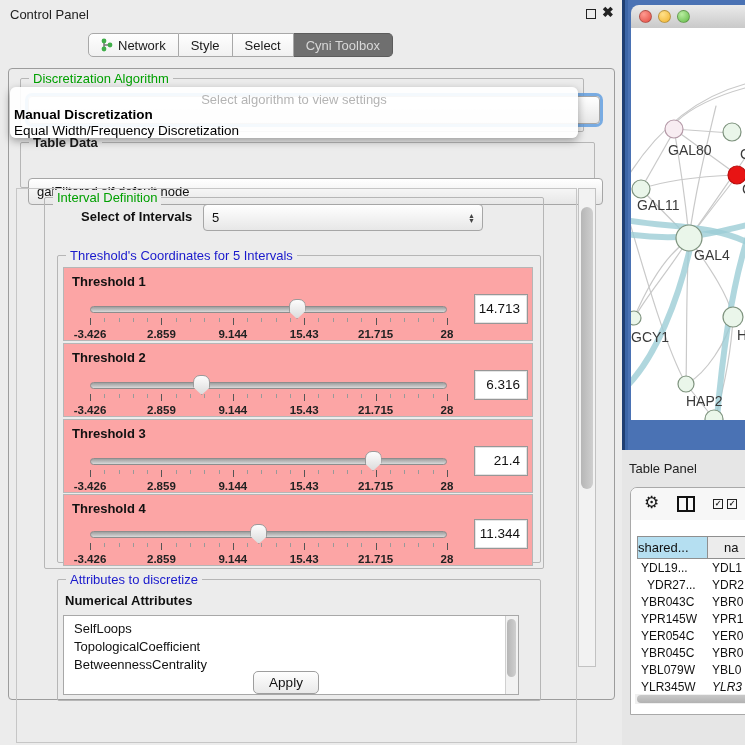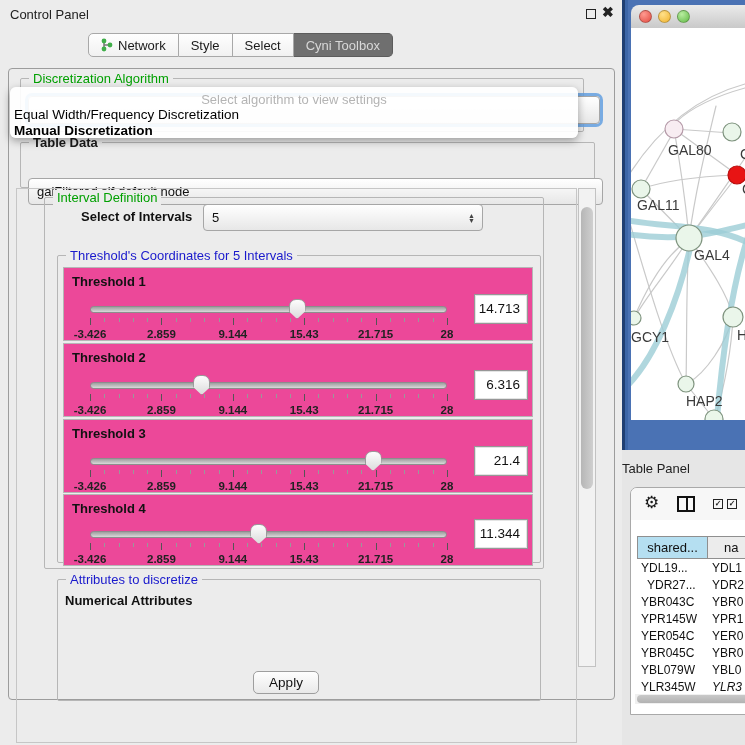--- a/index.html
+++ b/index.html
@@ -24,21 +24,21 @@
   .t-plain{color:#1a1a1a;font-weight:bold;}
   .combo{background:linear-gradient(#ffffff,#e7e7e7);border:1px solid #a6a6a6;border-radius:4px;
          display:flex;align-items:center;padding:0 8px;font-size:13px;position:relative;}
   .combo .spin{position:absolute;right:7px;top:50%;transform:translateY(-50%);display:flex;flex-direction:column;
          line-height:5px;font-size:7px;color:#444;}
   .focus-ring{box-shadow:0 0 0 3px rgba(100,160,225,.85);}
   .popup{background:rgba(255,255,255,.92);border-radius:6px;box-shadow:0 3px 8px rgba(0,0,0,.35);z-index:50;}
   .popup .ph{color:#b4b4b4;text-align:center;padding-top:5px;font-size:13px;}
   .popup .item{padding:0 4px;font-size:13.5px;color:#000;line-height:16px;}
   .popup .item.hl{font-weight:bold;}
-  .thr-box{border:1px solid #b6b6b6;background:#ec4899;}
+  .thr-box{border:1px solid #b6b6b6;background:#fca5a5;}
   .thr-label{position:absolute;left:8px;top:6px;font-weight:bold;font-size:13px;color:#111;}
   .slider{position:absolute;}
   .track{position:absolute;left:0;top:8px;width:100%;height:7px;border-radius:4px;
          background:linear-gradient(#9f9f9f,#d9d9d9);border:1px solid #8d8d8d;box-sizing:border-box;}
   .thumb{position:absolute;top:1px;width:15px;height:18px;background:linear-gradient(#fdfdfd,#dcdcdc);
          border:1px solid #9a9a9a;border-radius:7px 7px 3px 3px;
          clip-path:polygon(0 0,100% 0,100% 60%,50% 100%,0 60%);z-index:3;}
   .tick{position:absolute;width:1px;background:#777;}
   .ticklabel{position:absolute;transform:translateX(-50%);font-size:11.5px;font-weight:bold;color:#222;top:30px;white-space:nowrap;}
   .valbox{position:absolute;background:#fff;border:1px solid #979797;box-shadow:inset 0 0 0 1px #e4e4e4;
@@ -50,21 +50,21 @@
   .btn{background:linear-gradient(#fefefe,#e9e9e9);border:1px solid #9e9e9e;border-radius:5px;
        text-align:center;font-size:13.5px;}
   
   .net-frame{background:linear-gradient(90deg,#1f3f73 0 3px,#3c66a8 3px 6px,#4a72b4 6px);}
   .mac-title{background:linear-gradient(#ebebeb,#c9c9c9);border-bottom:1px solid #9a9a9a;border-radius:8px 0 0 0;}
   .light{position:absolute;top:5px;width:13px;height:13px;border-radius:50%;border:1px solid rgba(0,0,0,.25);box-sizing:border-box;}
   
   .tp-title{font-size:13px;color:#222;}
   .tp-panel{background:#fff;border:1px solid #a9a9a9;border-radius:7px 0 0 0;overflow:hidden;}
   .tp-head{position:absolute;box-sizing:border-box;border:1px solid #8f8f8f;border-left:none;
-           font-size:13px;text-align:center;line-height:21px;}
+           font-size:13px;text-align:left;line-height:21px;}
   .tp-cell{position:absolute;font-size:12px;line-height:17px;white-space:nowrap;}
   .chk{display:inline-block;width:10px;height:10px;border:1.5px solid #222;box-sizing:border-box;
        font-size:8px;line-height:8px;text-align:center;font-weight:bold;color:#222;}
 </style>
 </head>
 <body>
 
 <div class="abs" style="left:0;top:0;width:622px;height:745px;background:#ececec;">
 
   <div class="abs titlebar-text" style="left:10px;top:7px;">Control Panel</div>
@@ -95,22 +95,22 @@
 
   <div class="abs panel-outer" style="left:8px;top:68px;width:605px;height:630px;"></div>
 
   <div class="abs groupbox" style="left:20px;top:78px;width:562px;height:52px;">
     <span class="group-title t-green">Discretization Algorithm</span>
   </div>
   <div class="abs combo focus-ring" style="left:28px;top:96px;width:554px;height:26px;z-index:5;"></div>
 
   <div class="abs popup" style="left:10px;top:87px;width:568px;height:51px;">
     <div class="ph">Select algorithm to view settings</div>
+    <div class="item hl">Manual Discretization</div>
     <div class="item">Equal Width/Frequency Discretization</div>
-    <div class="item hl">Manual Discretization</div>
   </div>
 
   <div class="abs groupbox" style="left:20px;top:142px;width:573px;height:44px;">
     <span class="group-title t-plain">Table Data</span>
   </div>
   <div class="abs combo" style="left:28px;top:150px;width:557px;height:25px;">
     <span>galFiltered.sif default node</span>
     <span class="spin">
         <span>▲</span>
         <span>▼</span>
@@ -293,20 +293,30 @@
           <div class="ticklabel" style="left: 357px;">28</div>
           <div class="thumb" style="left: 160.288px;"></div>
         </div>
       <div class="valbox" style="left:410px;top:24px;width:54px;height:30px;">11.344</div>
     </div>
 
     <div class="abs groupbox" style="left:40px;top:390px;width:482px;height:120px;">
       <span class="group-title t-blue">Attributes to discretize</span>
     </div>
     <div class="abs" style="left:48px;top:404px;font-weight:bold;">Numerical Attributes</div>
+    <div class="abs listbox" style="left:46px;top:426px;width:456px;height:80px;padding-top:4px;box-sizing:border-box;">
+      <div>
+          <div class="li">SelfLoops</div>
+          <div class="li">TopologicalCoefficient</div>
+          <div class="li">BetweennessCentrality</div>
+        </div>
+      <div class="abs vscroll" style="right:0;top:0;width:13px;height:100%;border:none;border-left:1px solid #d0d0d0;">
+        <div class="vthumb" style="top:3px;height:58px;width:9px;left:1px;"></div>
+      </div>
+    </div>
   </div>
 
   <div class="abs vscroll" style="left:578px;top:188px;width:18px;height:479px;">
     <div class="vthumb" style="top:18px;height:282px;"></div>
   </div>
 
   <div class="abs btn" style="left:253px;top:671px;width:64px;height:21px;line-height:21px;">Apply</div>
 
 </div>
 
@@ -356,21 +366,21 @@
         <text x="6" y="182" font-family="&quot;Liberation Sans&quot;, sans-serif" font-size="14" fill="#3a3a3a">GAL11</text>
         <text x="63" y="232" font-family="&quot;Liberation Sans&quot;, sans-serif" font-size="14" fill="#3a3a3a">GAL4</text>
         <text x="0" y="314" font-family="&quot;Liberation Sans&quot;, sans-serif" font-size="14" fill="#3a3a3a">GCY1</text>
         <text x="106" y="312" font-family="&quot;Liberation Sans&quot;, sans-serif" font-size="14" fill="#3a3a3a">H</text>
         <text x="55" y="378" font-family="&quot;Liberation Sans&quot;, sans-serif" font-size="14" fill="#3a3a3a">HAP2</text>
       </svg>
   </div>
 </div>
 
 <div class="abs" style="left:622px;top:450px;width:123px;height:295px;background:#e6e6e6;">
-  <div class="abs tp-title" style="left:0;top:11px;">Table Panel</div>
+  <div class="abs tp-title" style="left:7px;top:11px;">Table Panel</div>
 
   <div class="abs tp-panel" style="left:8px;top:37px;width:130px;height:226px;">
 
     <div class="abs" style="left:0;top:0;width:100%;height:32px;background:#f7f7f7;">
       <div class="abs" style="left:13px;top:4px;font-size:17px;color:#1a1a1a;">⚙</div>
       <div class="abs" style="left:46px;top:8px;width:18px;height:16px;border:2px solid #111;box-sizing:border-box;">
         <div style="position:absolute;left:50%;top:0;width:2px;height:100%;background:#111;"></div>
       </div>
       <span class="abs chk" style="left:82px;top:11px;">✓</span>
       <span class="abs chk" style="left:96px;top:11px;">✓</span>

